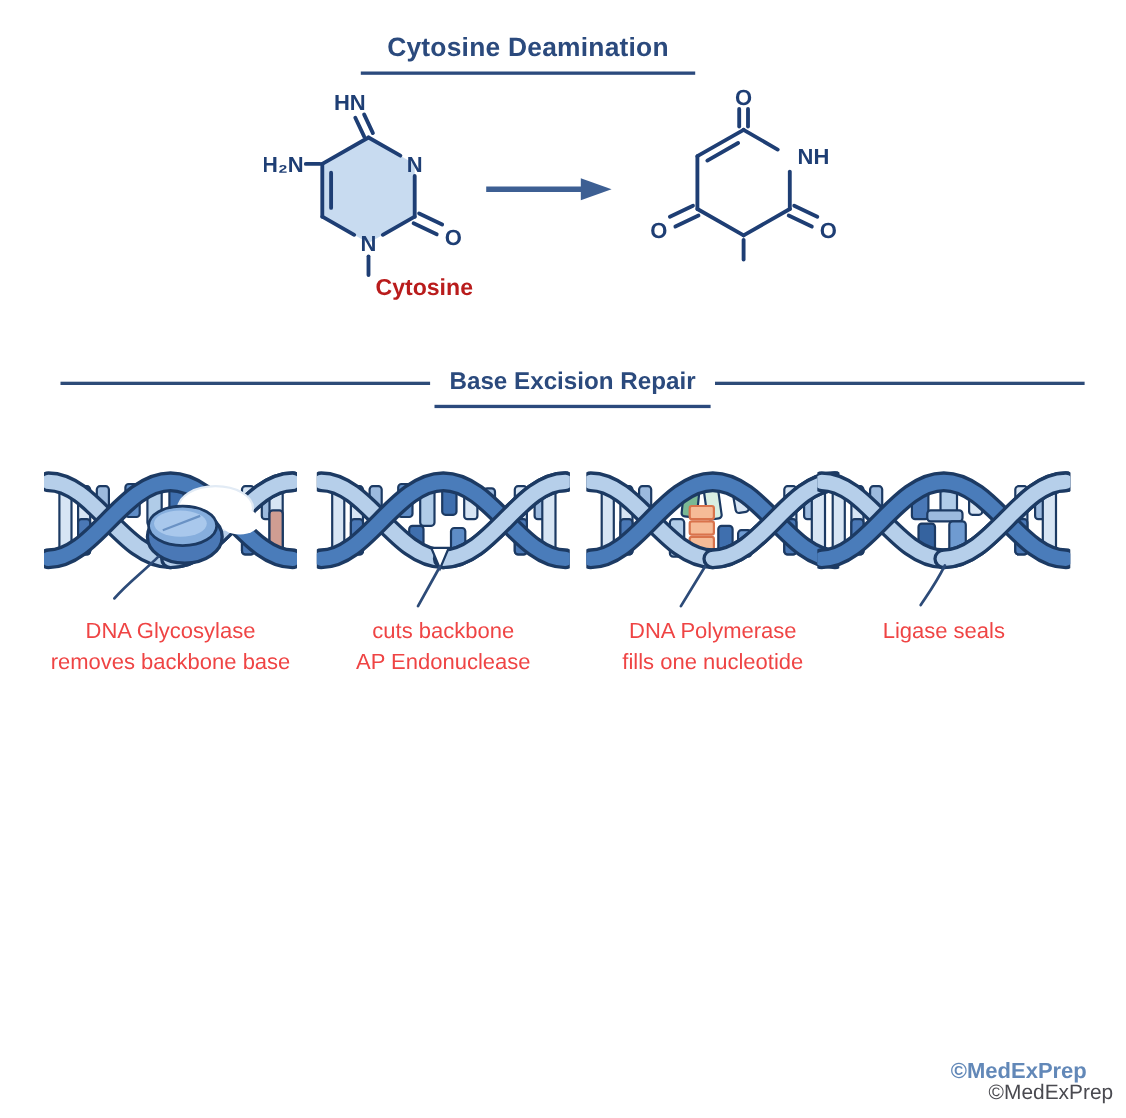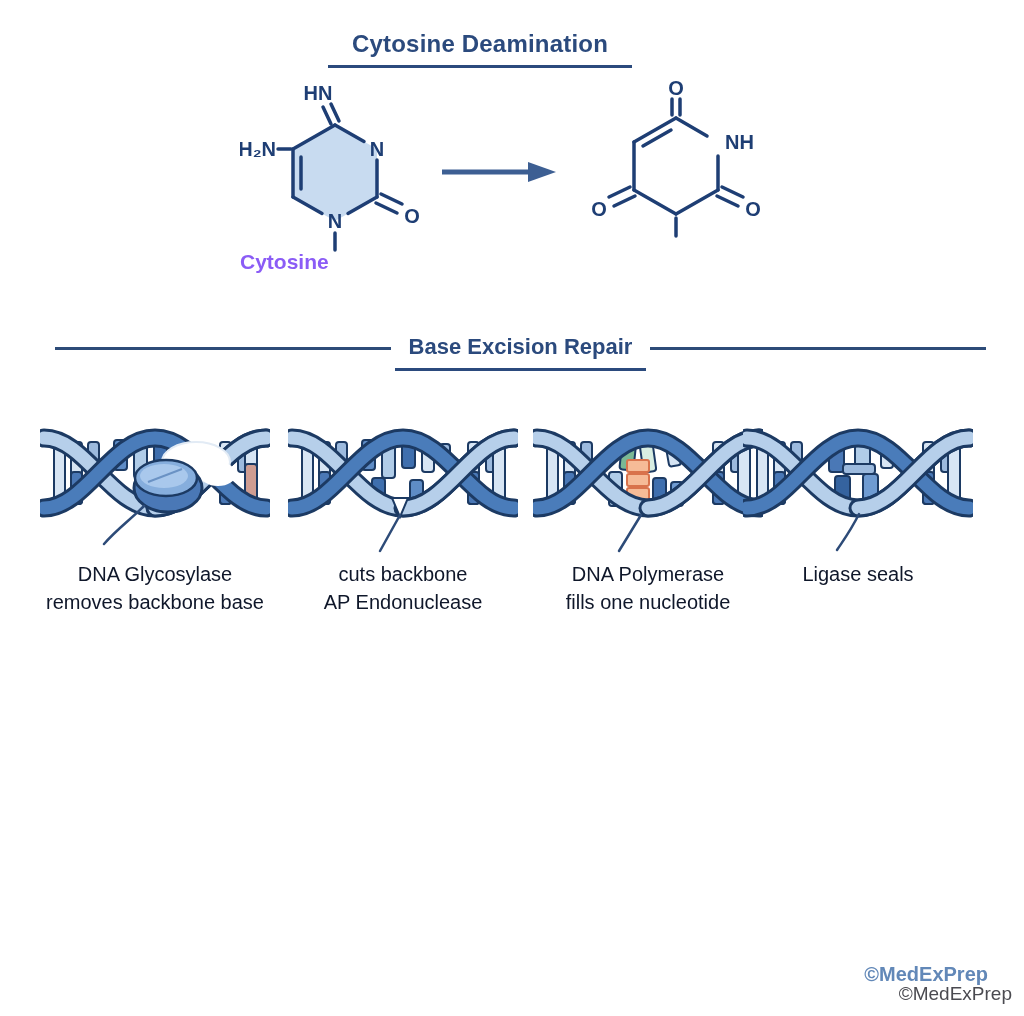--- a/index.html
+++ b/index.html
@@ -14,32 +14,32 @@
 
   .ber-bar { position:absolute; top:306px; left:0; width:1024px; display:flex; align-items:center;margin-top:24px; }
   .ber-line { height:3px; background:#2d4b78; flex:1; }
   .ber-line.left { margin-left:55px; }
   .ber-line.right { margin-right:38px; }
   .ber-title { font-size:22px; font-weight:700; color:#2b4a7d; padding:0 14px 8px 14px;
                border-bottom:3px solid #2b4a7d; margin:0 4px; transform:translateY(4px); }
 
   
   .mol-svg { position:absolute; }
-  .mol-name { position:absolute; width:190px; text-align:left; font-size:21px; font-weight:700; color:#8b5cf6; }
+  .mol-name { position:absolute; width:190px; text-align:right; font-size:21px; font-weight:700; color:#b91c1c; }
   .atom { font-size:20px; font-weight:700; fill:#1e3e74; }
   .bond { stroke:#1e3e74; stroke-width:3.5; stroke-linecap:round; fill:none; }
   .ring-fill { fill:#c8dbf0; }
 
   
   .arrow-svg { position:absolute; left:438px; top:156px; }
 
   
   .step { position:absolute; top:418px; width:230px; }
   .step svg { display:block; }
-  .caption { margin-top:2px; text-align:center; font-size:20px; color:#0f172a; line-height:28px; }
+  .caption { margin-top:2px; text-align:center; font-size:20px; color:#ef4444; line-height:28px; }
 
   .strand-o { fill:none; stroke:#1c3a63; stroke-width:19; stroke-linecap:round; }
   .strand-l { fill:none; stroke:#b6cfea; stroke-width:13; stroke-linecap:round; }
   .strand-d { fill:none; stroke:#4a7cba; stroke-width:13; stroke-linecap:round; }
   .bar { stroke:#1c3a63; stroke-width:2; }
   .pointer { stroke:#2d4b78; stroke-width:2.5; fill:none; stroke-linecap:round; }
 
   
   .wm1 { position:absolute; top:963px; right:36px; font-size:20px; font-weight:700; color:#6288b8; }
   .wm2 { position:absolute; top:983px; right:12px; font-size:19px; font-weight:400; color:#4a4a50; }

